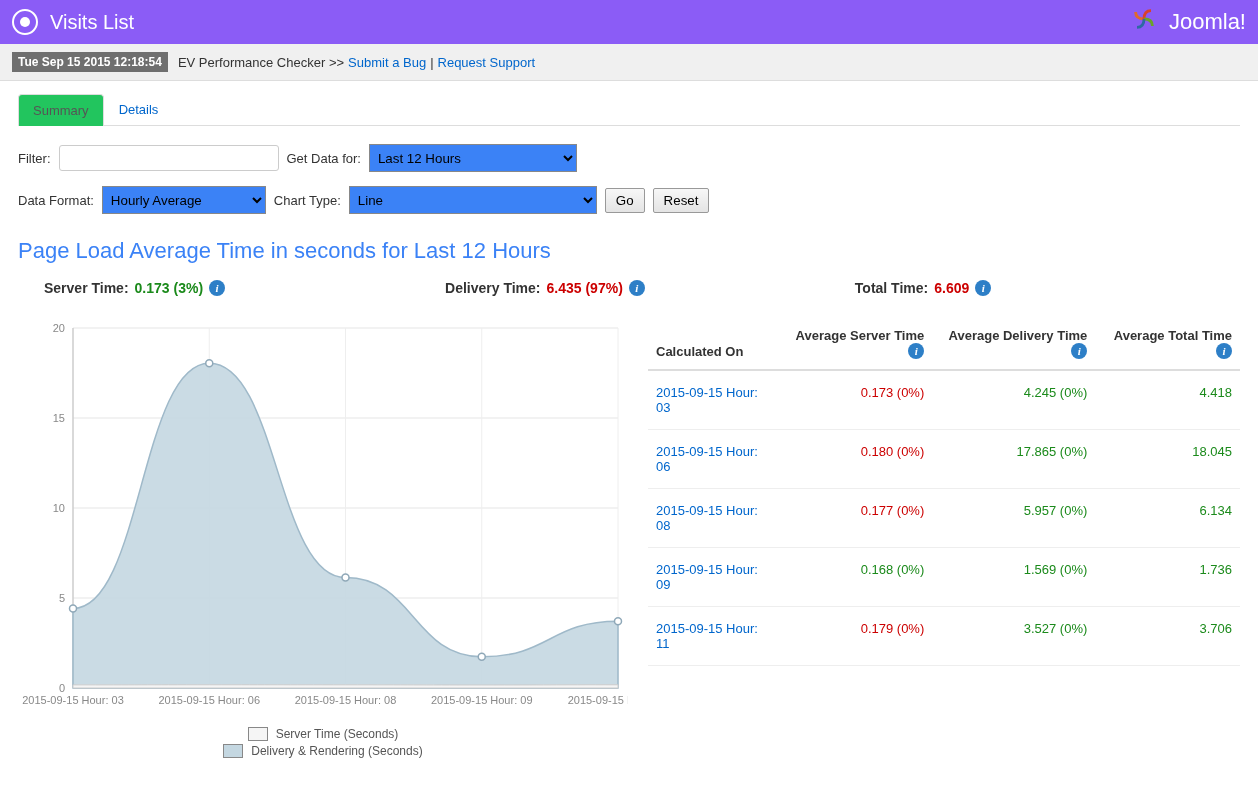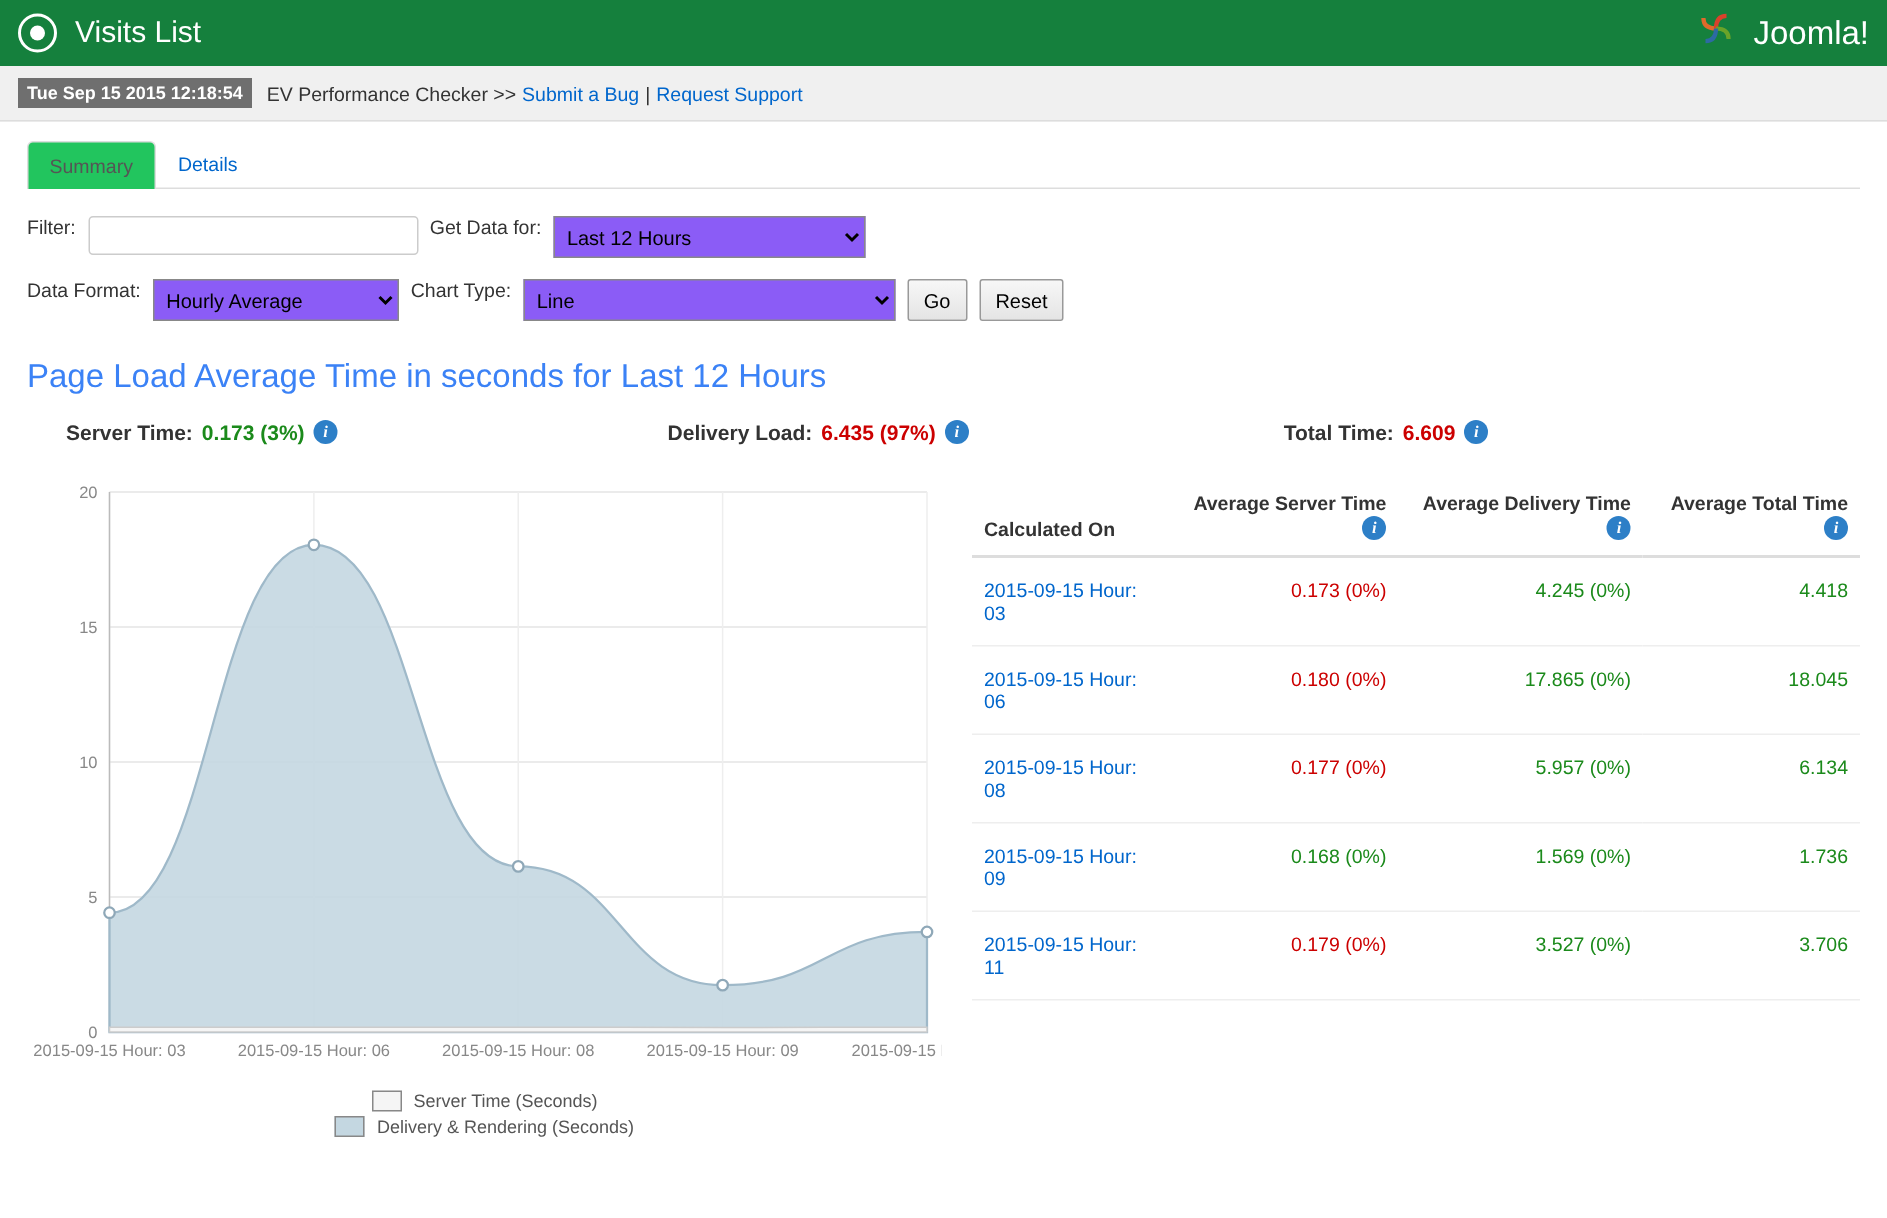--- a/index.html
+++ b/index.html
@@ -1,33 +1,33 @@
 <!DOCTYPE html>
 <html><head>
 <meta charset="utf-8">
 <style>
   * { box-sizing: border-box; margin: 0; padding: 0; }
   body { font-family: Arial, Helvetica, sans-serif; font-size: 13px; color: #333; background: #fff; width: 1258px; }
-  .header-bar { background: #15803d; height: 44px; display: flex; align-items: center; padding: 0 12px; color: #fff; }
+  .header-bar { background: #8b5cf6; height: 44px; display: flex; align-items: center; padding: 0 12px; color: #fff; }
   .header-icon { width: 26px; height: 26px; border: 2px solid #fff; border-radius: 50%; display: inline-flex; align-items: center; justify-content: center; margin-right: 12px; }
   .header-icon-inner { width: 10px; height: 10px; background: #fff; border-radius: 50%; }
   .header-title { font-size: 20px; font-weight: normal; }
   .joomla-logo { margin-left: auto; display: flex; align-items: center; gap: 11px; font-size: 22px; }
   .joomla-swirl svg { width: 28px; height: 28px; }
   .sub-bar { background: #f0f0f0; border-bottom: 1px solid #ddd; padding: 8px 12px; display: flex; justify-content: flex-start; align-items: center; gap: 4px; font-size: 13px; }
   .timestamp-box { background: #6f6f6f; color: #fff; padding: 3px 6px; font-size: 12px; font-weight: bold; margin-right: 6px; }
   .sub-bar a { color: #0066cc; text-decoration: none; }
   .content { padding: 12px 18px; }
   .tabs { display: flex; border-bottom: 1px solid #ddd; margin-bottom: 18px; }
   .tab { padding: 8px 14px; border: 1px solid transparent; border-bottom: none; border-radius: 4px 4px 0 0; cursor: pointer; color: #0066cc; }
   .tab.active { border-color: #ddd; background: #22c55e; color: #555; position: relative; top: 1px; }
-  .controls-row { display: flex; gap: 8px; margin-bottom: 14px; flex-wrap: wrap; }
+  .controls-row { display: flex; align-items: center; gap: 8px; margin-bottom: 14px; flex-wrap: wrap; }
   .controls-row label { color: #333; }
   .controls-row input[type=text] { height: 26px; border: 1px solid #ccc; border-radius: 3px; padding: 2px 6px; }
-  .controls-row select { height: 28px; border: 1px solid #888; background: #8b5cf6; padding: 2px 4px; }
+  .controls-row select { height: 28px; border: 1px solid #888; background: #3b82f6; padding: 2px 4px; }
   .btn { background: linear-gradient(#f7f7f7,#e4e4e4); border: 1px solid #999; padding: 4px 10px; cursor: pointer; border-radius: 2px; }
   h2.chart-title { font-size: 22px; font-weight: normal; color: #3b82f6; margin: 24px 0 16px; }
   .metrics-row { display: flex; gap: 60px; margin: 0 0 22px 26px; font-size: 14px; }
   .metrics-row .metric { display: flex; align-items: center; gap: 6px; }
   .metrics-row .label { font-weight: bold; color: #333; }
   .metrics-row .val-green { color: #1b8a1b; font-weight: bold; }
   .metrics-row .val-red { color: #c00; font-weight: bold; }
   .info-icon { display: inline-flex; width: 16px; height: 16px; background: #2d7fc7; color: #fff; border-radius: 50%; font-size: 11px; font-style: italic; font-weight: bold; font-family: Georgia, serif; align-items: center; justify-content: center; cursor: help; }
   .main-row { display: flex; gap: 20px; align-items: flex-start; }
   .chart-wrap { width: 610px; }
@@ -106,21 +106,21 @@
 
   <h2 class="chart-title">Page Load Average Time in seconds for Last 12 Hours</h2>
 
   <div class="metrics-row">
     <div class="metric">
       <span class="label">Server Time:</span>
       <span class="val-green">0.173 (3%)</span>
       <span class="info-icon">i</span>
     </div>
     <div class="metric" style="margin-left:160px">
-      <span class="label">Delivery Load:</span>
+      <span class="label">Delivery Time:</span>
       <span class="val-red">6.435 (97%)</span>
       <span class="info-icon">i</span>
     </div>
     <div class="metric" style="margin-left:150px">
       <span class="label">Total Time:</span>
       <span class="val-red">6.609</span>
       <span class="info-icon">i</span>
     </div>
   </div>
 

